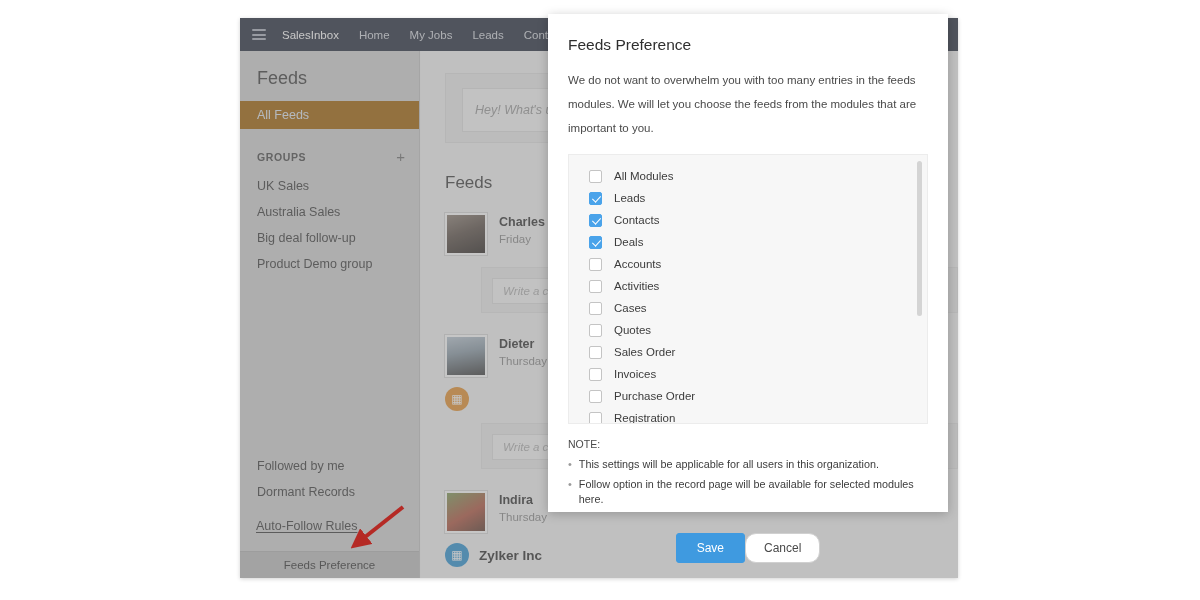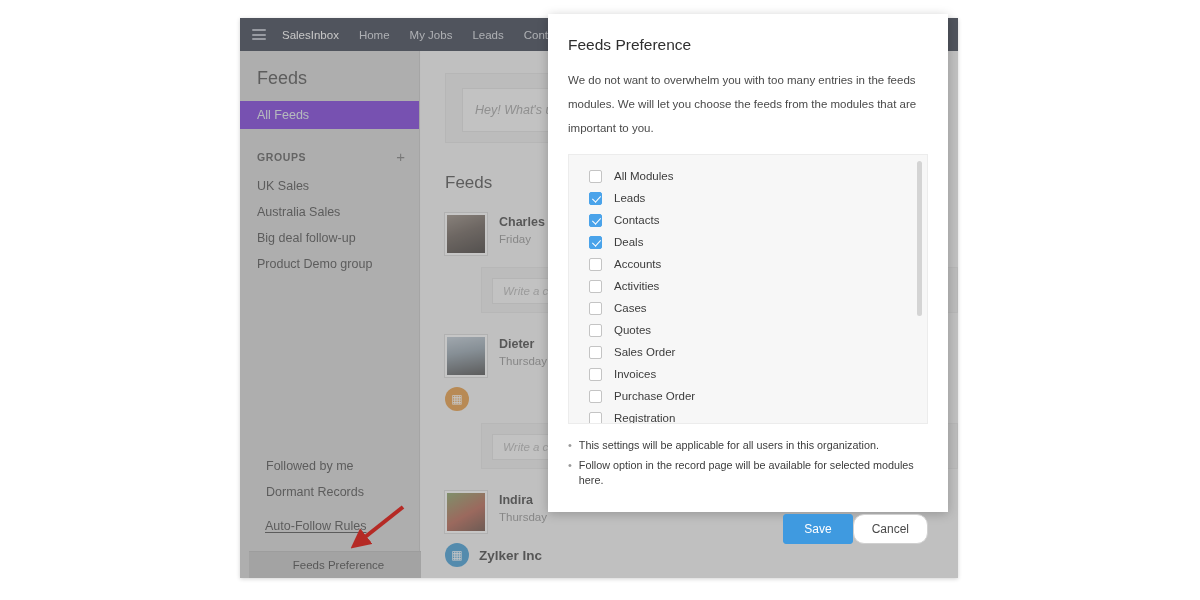--- a/index.html
+++ b/index.html
@@ -86,21 +86,21 @@
     border-right: 1px solid #c2c2c2;
     box-sizing: border-box;
   }
   #sidebar-title {
     font-size: 18px;
     color: #3d3d3d;
     padding: 17px 0 12px 17px;
     font-weight: normal;
   }
   .side-active {
-    background: #6d28d9;
+    background: #a16207;
     color: #dfe7ef;
     font-size: 12.5px;
     padding: 7px 0 7px 17px;
   }
   .side-group-head {
     display: flex;
     align-items: center;
     justify-content: space-between;
     padding: 22px 14px 10px 17px;
   }
@@ -117,21 +117,21 @@
     cursor: pointer;
   }
   .side-link {
     font-size: 12.5px;
     color: #3b3b3b;
     padding: 6px 0 6px 17px;
     cursor: pointer;
   }
   #side-bottom {
     position: absolute;
-    left: 9px;
+    left: 0;
     bottom: 0;
     width: 100%;
   }
   .side-link-b {
     font-size: 12.5px;
     color: #3b3b3b;
     padding: 6px 0 6px 17px;
     cursor: pointer;
   }
   .side-link-b.underlined {
@@ -367,21 +367,21 @@
     line-height: 15px;
   }
   .note-bullet {
     color: #9a9a9a;
     margin-right: 7px;
     font-size: 11px;
     line-height: 15px;
   }
   #modal-actions {
     display: flex;
-    justify-content: flex-end;
+    justify-content: center;
     margin-top: 26px;
   }
   #save-btn {
     background: #3f9ae0;
     color: #ffffff;
     border: 1px solid #3f9ae0;
     font-size: 12px;
     padding: 7px 20px;
     border-radius: 3px;
     cursor: pointer;
@@ -563,20 +563,21 @@
         <span class="chk"></span>
         <span class="chk-label">Registration</span>
       </div>
 
       <div id="list-scrollbar">
         <div id="list-thumb"></div>
       </div>
     </div>
 
     <div id="note">
+      <div id="note-title">NOTE:</div>
       <div class="note-item">
         <span class="note-bullet">•</span>
         <span>This settings will be applicable for all users in this organization.</span>
       </div>
       <div class="note-item">
         <span class="note-bullet">•</span>
         <span>Follow option in the record page will be available for selected modules here.</span>
       </div>
     </div>
 

